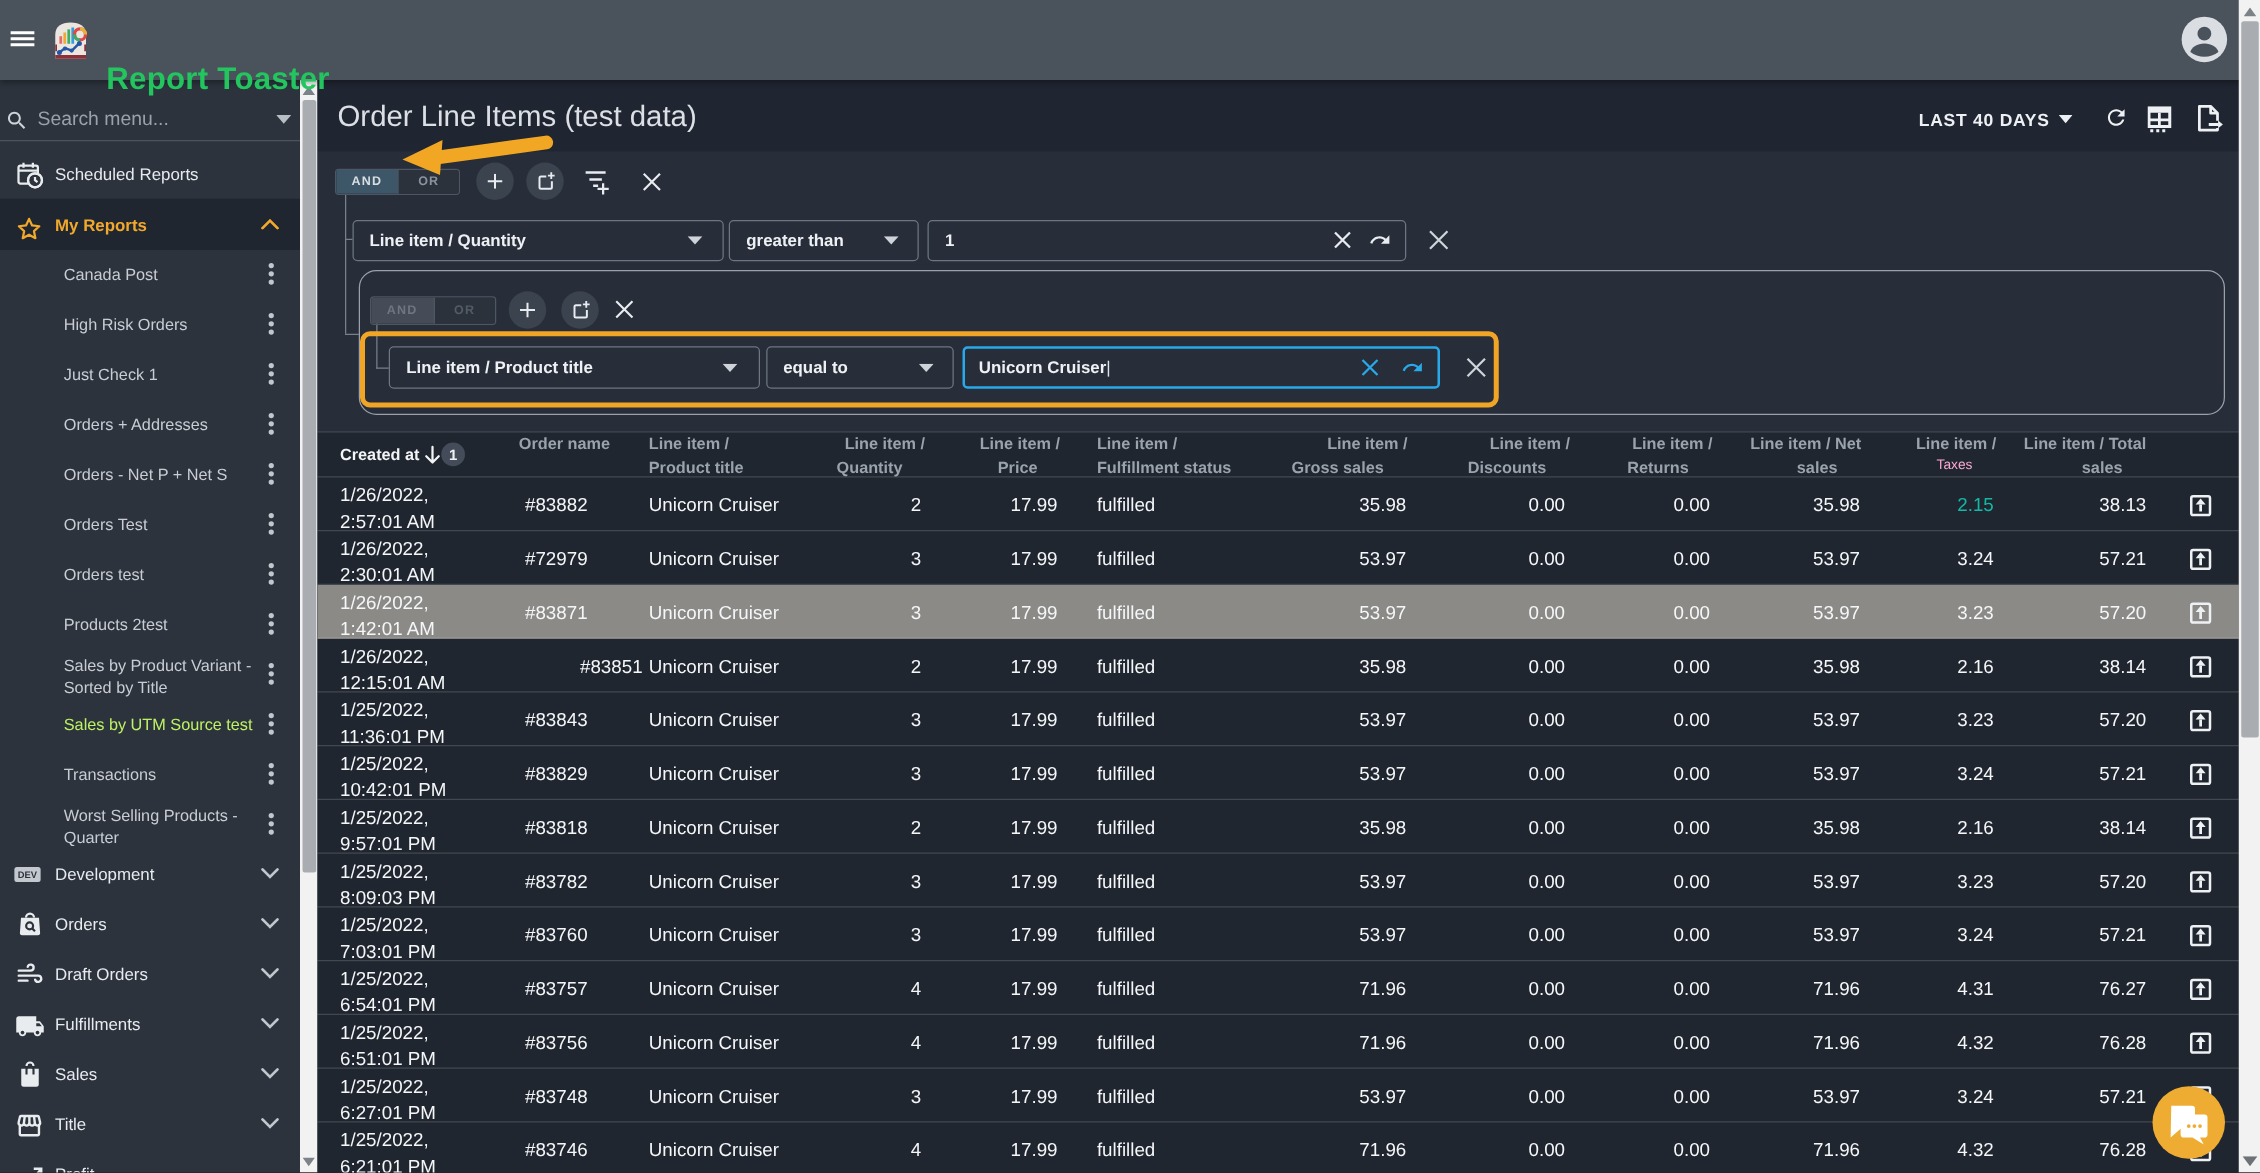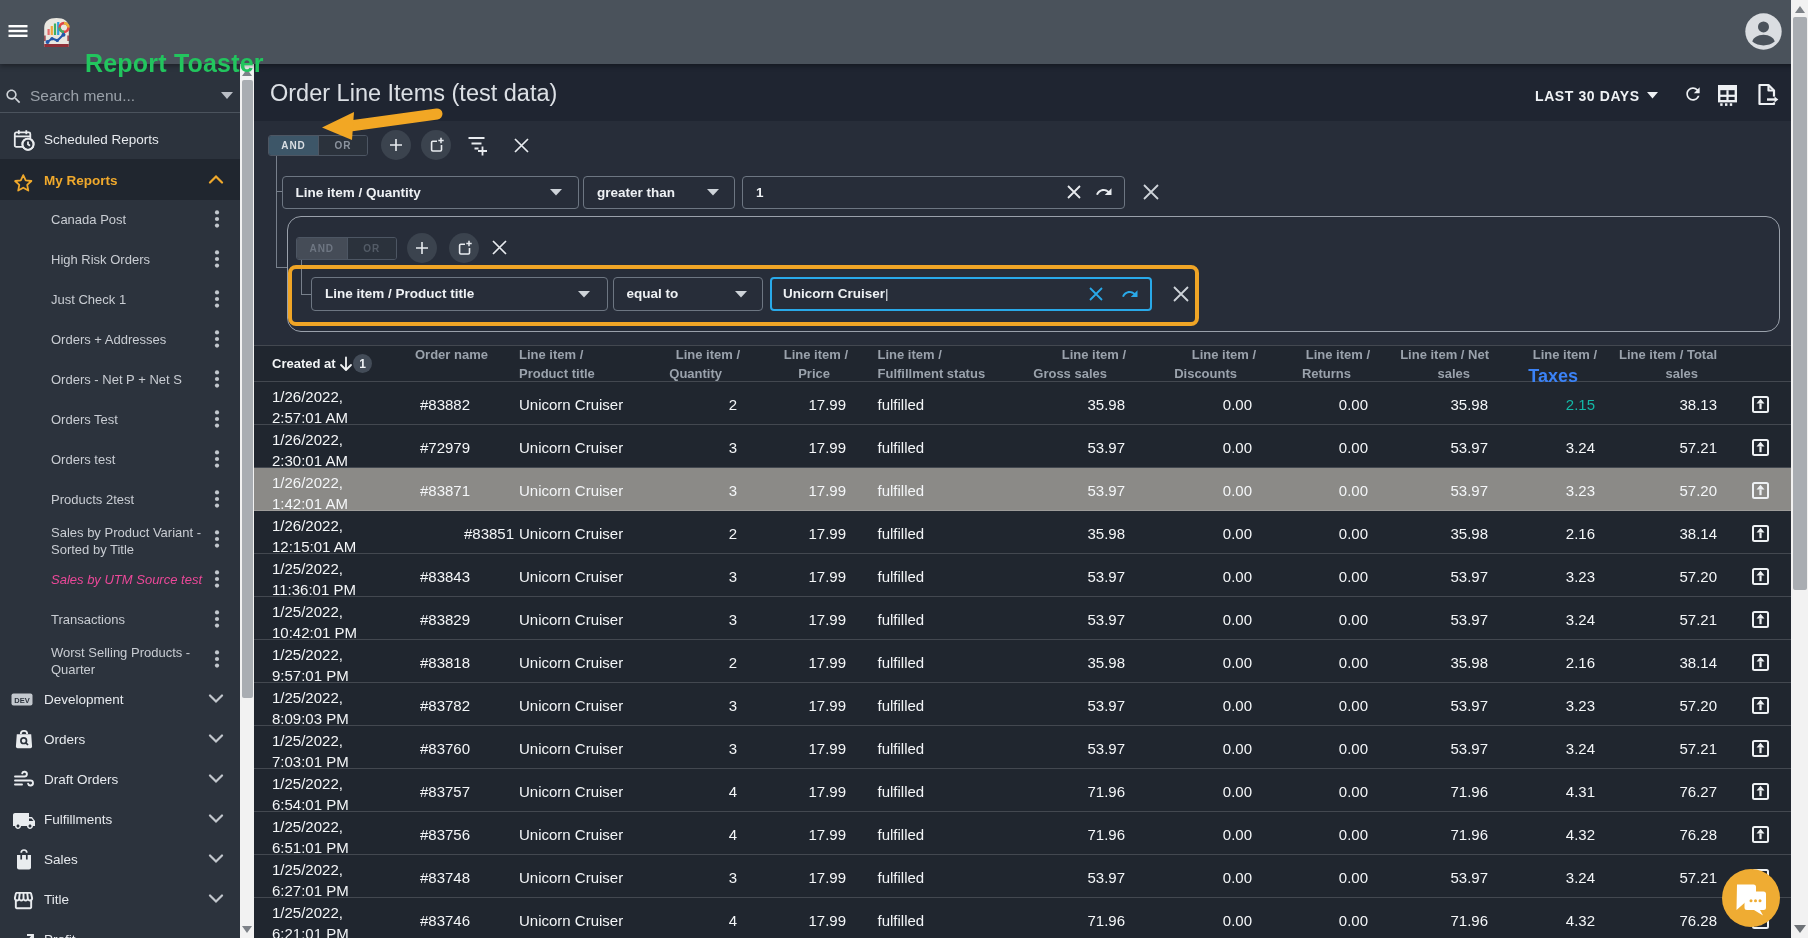--- a/index.html
+++ b/index.html
@@ -110,21 +110,21 @@
     <circle cx="3" cy="2.4" r="2.1" fill="#c2c7cd"></circle>
     <circle cx="3" cy="9" r="2.1" fill="#c2c7cd"></circle>
     <circle cx="3" cy="15.6" r="2.1" fill="#c2c7cd"></circle>
   </svg>
 <div class="a" style="left:51px;top:524px;font-size:13px;color:#c9cdd3;line-height:17px;">Sales by Product Variant -<br>Sorted by Title</div>
 <svg class="a" style="left:214px;top:530px;" width="6" height="18">
     <circle cx="3" cy="2.4" r="2.1" fill="#c2c7cd"></circle>
     <circle cx="3" cy="9" r="2.1" fill="#c2c7cd"></circle>
     <circle cx="3" cy="15.6" r="2.1" fill="#c2c7cd"></circle>
   </svg>
-<div class="a txt" style="left:51px;top:572px;font-size:13px;color:#ec4899;font-style:italic;">Sales by UTM Source test</div>
+<div class="a txt" style="left:51px;top:572px;font-size:13px;color:#bef264;">Sales by UTM Source test</div>
 <svg class="a" style="left:214px;top:570px;" width="6" height="18">
     <circle cx="3" cy="2.4" r="2.1" fill="#c2c7cd"></circle>
     <circle cx="3" cy="9" r="2.1" fill="#c2c7cd"></circle>
     <circle cx="3" cy="15.6" r="2.1" fill="#c2c7cd"></circle>
   </svg>
 <div class="a txt" style="left:51px;top:612px;font-size:13px;color:#c9cdd3;">Transactions</div>
 <svg class="a" style="left:214px;top:610px;" width="6" height="18">
     <circle cx="3" cy="2.4" r="2.1" fill="#c2c7cd"></circle>
     <circle cx="3" cy="9" r="2.1" fill="#c2c7cd"></circle>
     <circle cx="3" cy="15.6" r="2.1" fill="#c2c7cd"></circle>
@@ -195,21 +195,21 @@
     <path d="M5 0 L10 7 L0 7 Z" fill="#7d8288"></path>
   </svg>
 <div class="a" style="left:241.5px;top:80px;width:11px;height:618px;background:#a9adb2;border-radius:2px;"></div>
 <svg class="a" style="left:242px;top:926px;" width="10" height="8">
     <path d="M5 7 L10 0 L0 0 Z" fill="#7d8288"></path>
   </svg>
 <div class="a" style="left:254px;top:64px;width:1537px;height:57px;background:#1f2531;"></div>
 <div class="a" style="left:254px;top:121px;width:1537px;height:224px;background:#272d39;"></div>
 <div class="a" style="left:254px;top:345px;width:1537px;height:593px;background:#20262f;"></div>
 <div class="a txt" style="left:270px;top:80px;font-size:23.5px;color:#dce0e5;">Order Line Items (test data)</div>
-<div class="a txt" style="left:1535px;top:88px;font-size:14px;font-weight:bold;letter-spacing:0.6px;color:#eef1f4;">LAST 30 DAYS</div>
+<div class="a txt" style="left:1535px;top:88px;font-size:14px;font-weight:bold;letter-spacing:0.6px;color:#eef1f4;">LAST 40 DAYS</div>
 <svg class="a" style="left:1647px;top:92px;" width="11" height="7">
     <path d="M0 0 L11 0 L5.5 6.5 Z" fill="#eef1f4"></path>
   </svg>
 <svg class="a" style="left:1683px;top:84px;" width="20" height="20" viewBox="0 0 24 24">
     <path d="M17.65 6.35C16.2 4.9 14.21 4 12 4c-4.42 0-7.99 3.58-7.99 8s3.57 8 7.99 8c3.73 0 6.84-2.55 7.73-6h-2.08c-.82 2.33-3.04 4-5.65 4-3.31 0-6-2.69-6-6s2.69-6 6-6c1.66 0 3.14.69 4.22 1.78L13 11h7V4l-2.35 2.35z" fill="#eef1f4"></path>
   </svg>
 <svg class="a" style="left:1718px;top:85px;" width="21" height="21" viewBox="0 0 21 21" fill="none" stroke="#eef1f4">
 <rect x="1.2" y="1.2" width="16.6" height="15" stroke-width="2.4"></rect>
 <rect x="1.2" y="1.2" width="16.6" height="4" fill="#eef1f4" stroke="none"></rect>
 <line x1="1.2" y1="10.8" x2="17.8" y2="10.8" stroke-width="2.2"></line>
@@ -334,21 +334,21 @@
 <div class="a txt" style="left:877.5px;top:366.0px;font-size:13px;font-weight:bold;color:#9aa2ac;">Fulfillment status</div>
 <div class="a txt" style="right:682px;top:347.0px;font-size:13px;font-weight:bold;color:#9aa2ac;">Line item /</div>
 <div class="a txt" style="right:701px;top:366.0px;font-size:13px;font-weight:bold;color:#9aa2ac;">Gross sales</div>
 <div class="a txt" style="right:552px;top:347.0px;font-size:13px;font-weight:bold;color:#9aa2ac;">Line item /</div>
 <div class="a txt" style="right:571px;top:366.0px;font-size:13px;font-weight:bold;color:#9aa2ac;">Discounts</div>
 <div class="a txt" style="right:438px;top:347.0px;font-size:13px;font-weight:bold;color:#9aa2ac;">Line item /</div>
 <div class="a txt" style="right:457px;top:366.0px;font-size:13px;font-weight:bold;color:#9aa2ac;">Returns</div>
 <div class="a txt" style="right:319px;top:347.0px;font-size:13px;font-weight:bold;color:#9aa2ac;">Line item / Net</div>
 <div class="a txt" style="right:338px;top:366.0px;font-size:13px;font-weight:bold;color:#9aa2ac;">sales</div>
 <div class="a txt" style="right:211px;top:347.0px;font-size:13px;font-weight:bold;color:#9aa2ac;">Line item /</div>
-<div class="a txt" style="right:230px;top:366.0px;font-size:18px;font-weight:bold;color:#3b82f6;">Taxes</div>
+<div class="a txt" style="right:230px;top:366.0px;font-size:11px;font-weight:normal;color:#f9a8d4;">Taxes</div>
 <div class="a txt" style="right:91px;top:347.0px;font-size:13px;font-weight:bold;color:#9aa2ac;">Line item / Total</div>
 <div class="a txt" style="right:110px;top:366.0px;font-size:13px;font-weight:bold;color:#9aa2ac;">sales</div>
 <div class="a" style="left:254px;top:424px;width:1537px;height:1px;background:rgba(255,255,255,0.16);"></div>
 <div class="a" style="left:272px;top:387px;font-size:15px;color:#f4f6f8;line-height:20.5px;">1/26/2022,<br>2:57:01 AM</div>
 <div class="a txt" style="left:420px;top:395.5px;font-size:15px;color:#f4f6f8;">#83882</div>
 <div class="a txt" style="left:519px;top:395.5px;font-size:15px;color:#f4f6f8;">Unicorn Cruiser</div>
 <div class="a txt" style="right:1071px;top:395.5px;font-size:15px;color:#f4f6f8;">2</div>
 <div class="a txt" style="right:962px;top:395.5px;font-size:15px;color:#f4f6f8;">17.99</div>
 <div class="a txt" style="left:877.5px;top:395.5px;font-size:15px;color:#f4f6f8;">fulfilled</div>
 <div class="a txt" style="right:683px;top:395.5px;font-size:15px;color:#f4f6f8;">35.98</div>

